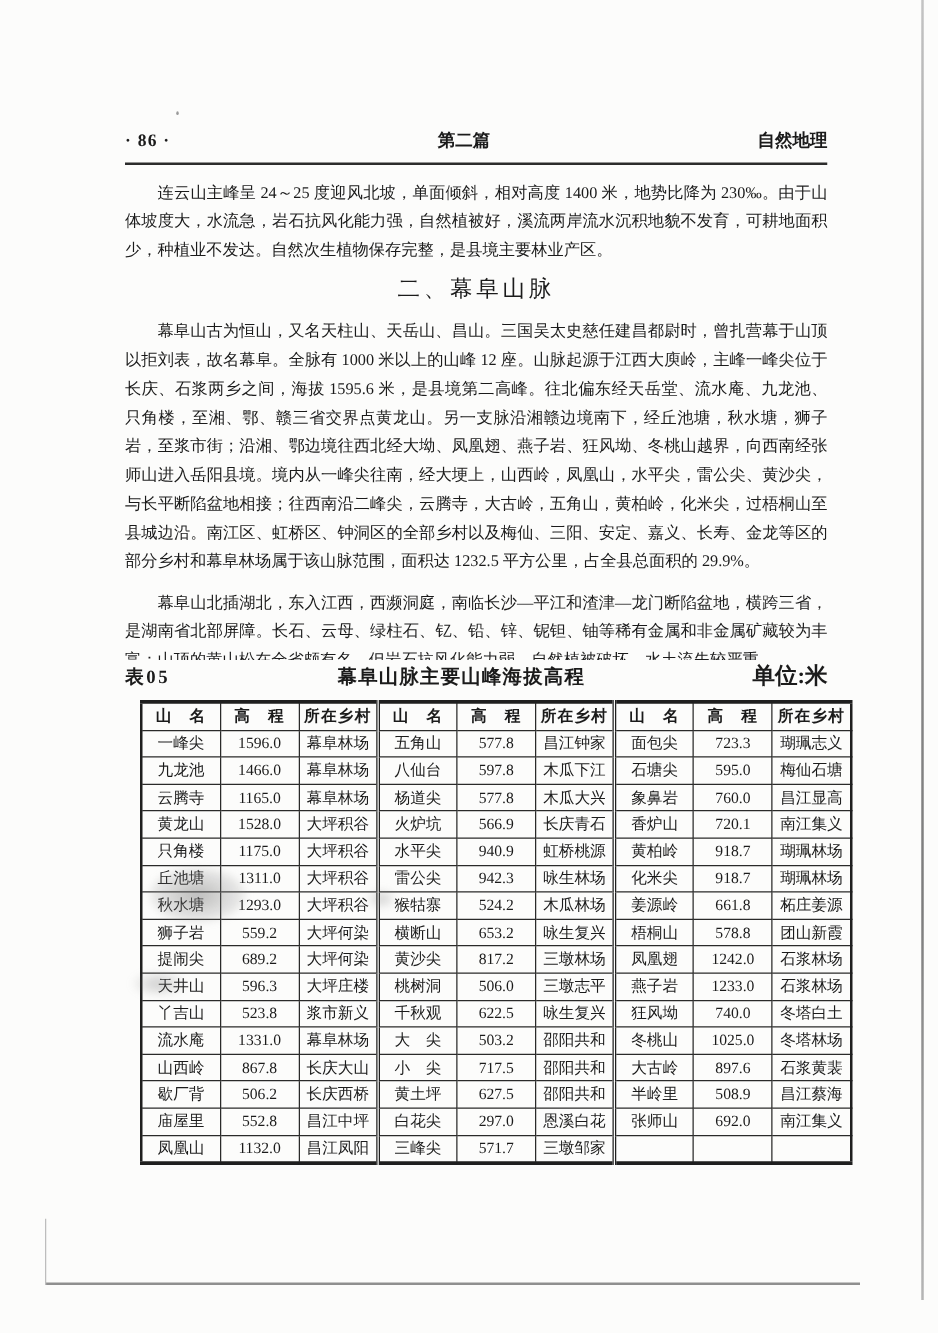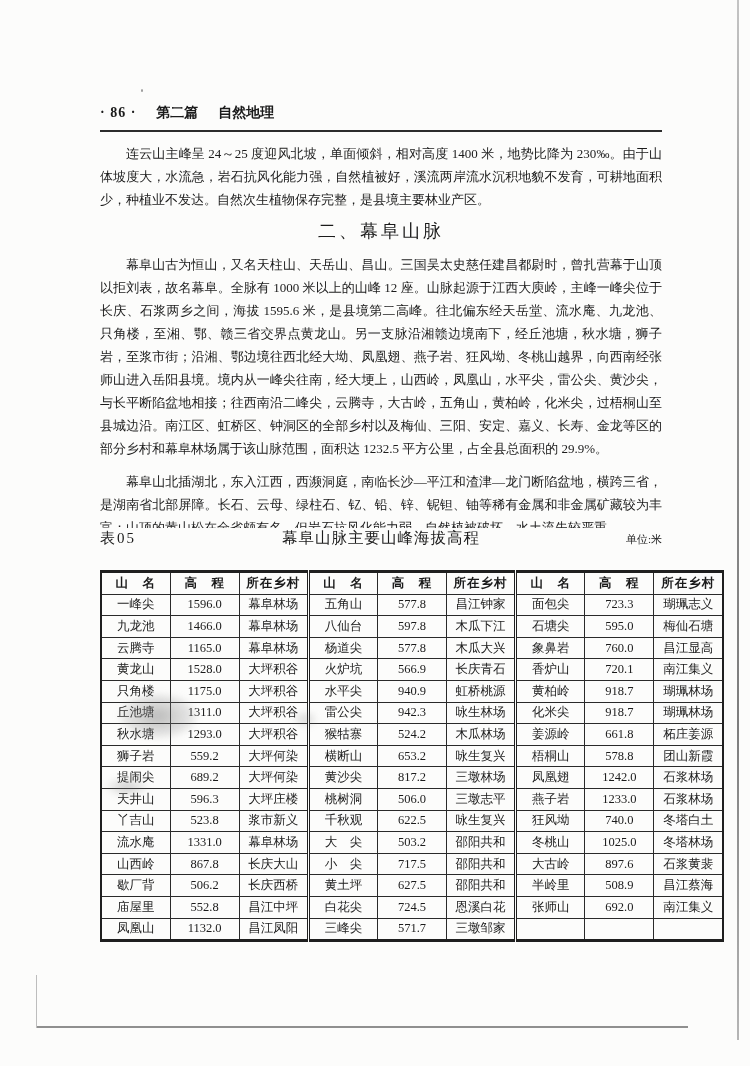--- a/index.html
+++ b/index.html
@@ -7,45 +7,46 @@
     width:750px;height:1066px;position:relative;overflow:hidden;
     background:#fcfcfb;
     font-family:"Liberation Serif","DejaVu Serif",serif;
     color:#1b1b1b;
   }
   .article{
     position:absolute;left:100px;top:104px;width:562px;height:424px;
     overflow:hidden;
   }
   .page-header{
-    display:flex;align-items:baseline;gap:20px;
+    display:flex;align-items:baseline;
     font-weight:bold;font-size:14px;
-    border-bottom:2px solid #2c2c2c;padding-bottom:8px;
+    border-bottom:2px solid #2c2c2c;padding-bottom:8px;justify-content:space-between;
   }
   .page-header .pageno{letter-spacing:1px;}
   p.body-par{
     margin:10px 0 0 0;font-size:13px;line-height:23px;
     text-align:justify;text-indent:2em;
   }
   h2.sec-heading{
     margin:8px 0 4px 0;text-align:center;font-size:18px;font-weight:normal;
     letter-spacing:3px;
   }
   .table-block{position:absolute;left:100px;top:528px;width:562px;}
   .table-caption{
-    display:flex;align-items:baseline;font-weight:normal;margin-bottom:21px;
+    display:flex;align-items:baseline;font-weight:bold;margin-bottom:8px;
   }
   .table-caption .tlabel{font-size:15px;letter-spacing:2px;}
   .table-caption .ttitle{flex:1;text-align:center;font-size:15.5px;letter-spacing:1px;}
-  .table-caption .tunit{font-size:11px;}
+  .table-caption .tunit{font-size:18px;}
   table.peaks{
-    width:624px;border-collapse:collapse;table-layout:fixed;
+    width:570px;border-collapse:collapse;table-layout:fixed;
     border-top:3px solid #1f1f1f;border-bottom:3px solid #1f1f1f;
     border-left:2px solid #1f1f1f;border-right:2px solid #1f1f1f;
     font-size:12.5px;
+    margin-left:12px;
   }
   table.peaks th,table.peaks td{
     border:1px solid #2a2a2a;height:20.6px;padding:0 1px;
     text-align:center;vertical-align:middle;font-weight:normal;
     overflow:hidden;white-space:nowrap;
   }
   table.peaks th{font-weight:bold;letter-spacing:1px;}
   
   table.peaks th:nth-child(3n+1),table.peaks td:nth-child(3n+1){border-left:3px double #1f1f1f;}
   table.peaks th:first-child,table.peaks td:first-child{border-left:1px solid #2a2a2a;}
@@ -259,21 +260,21 @@
           <td>邵阳共和</td>
           <td>半岭里</td>
           <td>508.9</td>
           <td>昌江蔡海</td>
         </tr>
         <tr>
           <td>庙屋里</td>
           <td>552.8</td>
           <td>昌江中坪</td>
           <td>白花尖</td>
-          <td>724.5</td>
+          <td>297.0</td>
           <td>恩溪白花</td>
           <td>张师山</td>
           <td>692.0</td>
           <td>南江集义</td>
         </tr>
         <tr>
           <td>凤凰山</td>
           <td>1132.0</td>
           <td>昌江凤阳</td>
           <td>三峰尖</td>

